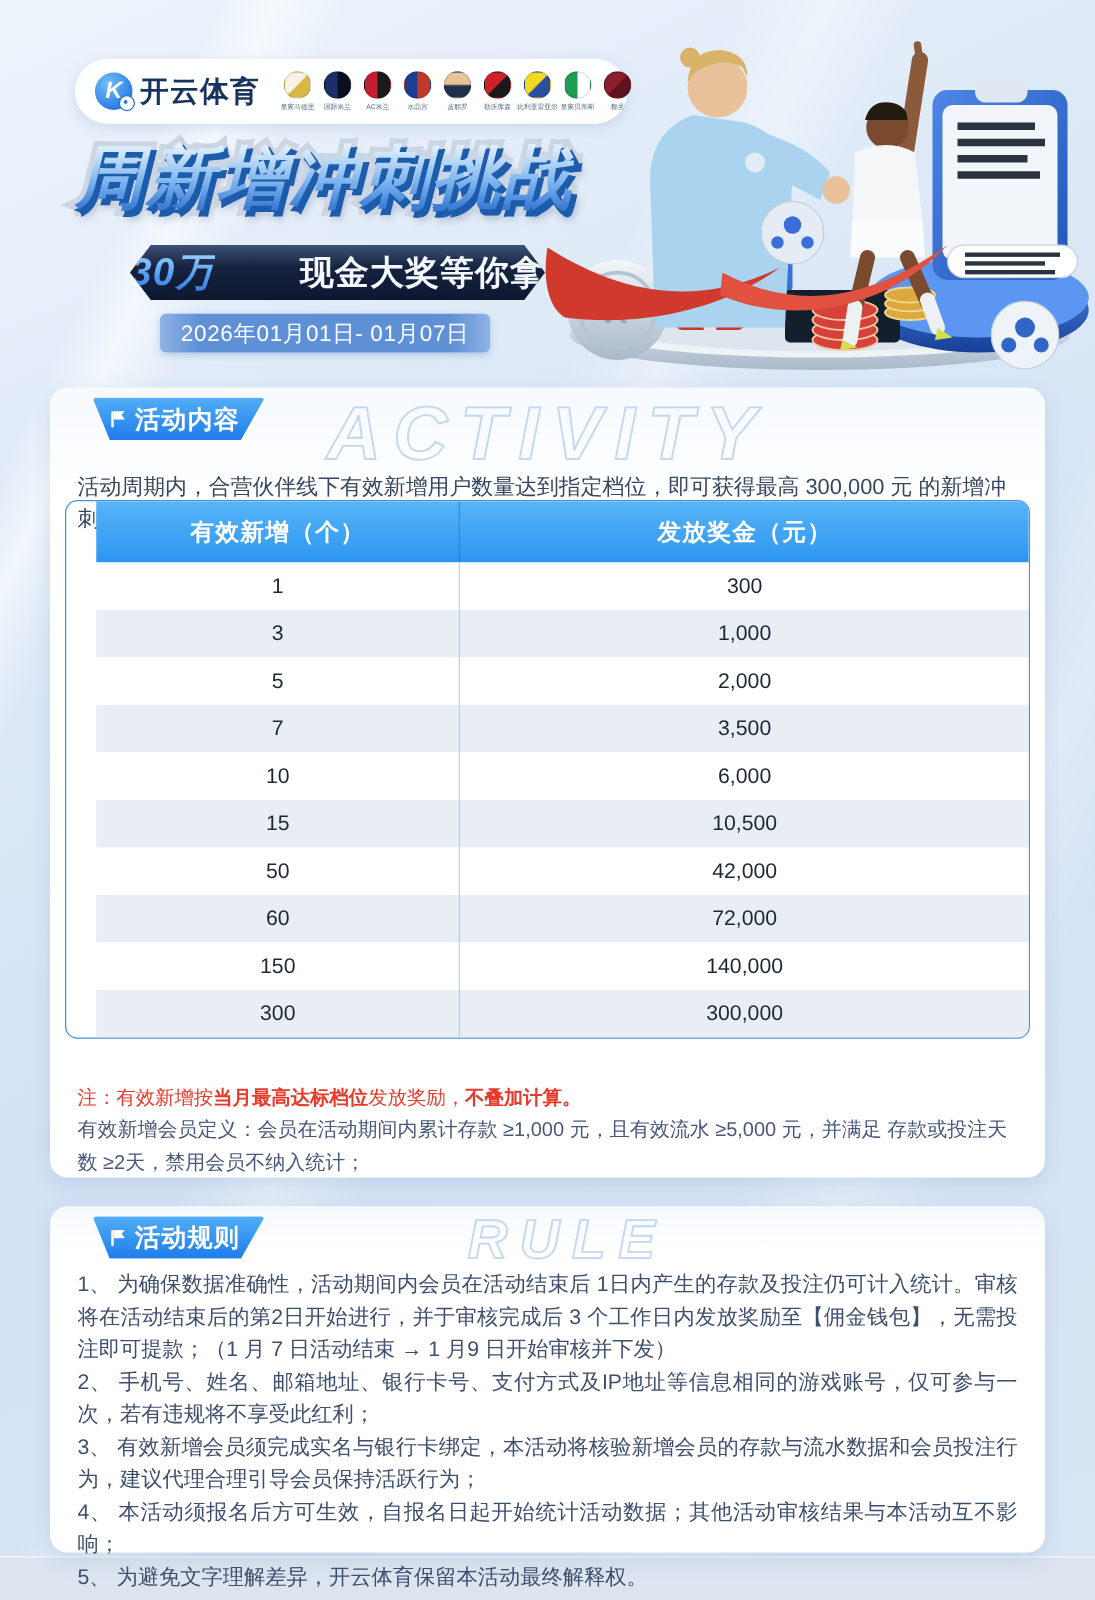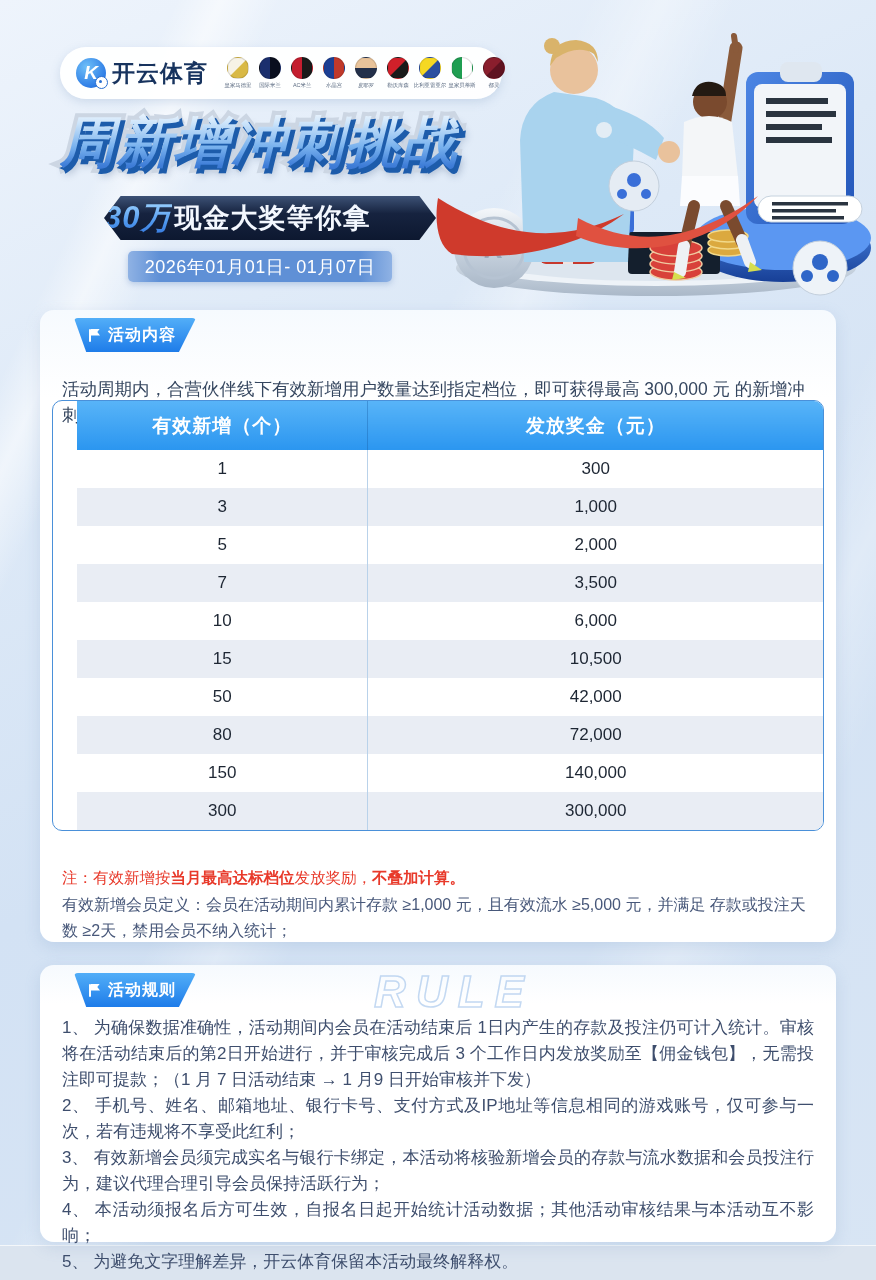--- a/index.html
+++ b/index.html
@@ -46,21 +46,21 @@
   .t-outline{-webkit-text-stroke:8px #ccd6e3;color:#ccd6e3;text-shadow:4px 6px 8px rgba(30,60,110,.40);}
   .t-extrude{color:#1d5cab;-webkit-text-stroke:2px #1d5cab;transform:translate(3px,4px);}
   .t-face{
     background:linear-gradient(180deg,#ffffff 0%,#cfe6fb 22%,#79b2ee 55%,#3f7ed8 80%,#2f66c2 100%);
     -webkit-background-clip:text;background-clip:text;color:transparent;
   }
   .banner{
     position:absolute;left:104px;top:196px;width:332px;height:44px;z-index:4;
     background:linear-gradient(180deg,#3d5276 0%,#16233f 40%,#0d1830 100%);
     clip-path:polygon(5% 0,95% 0,100% 50%,95% 100%,5% 100%,0 50%);
-    display:flex;align-items:center;justify-content:flex-start;gap:2px;
+    display:flex;align-items:center;justify-content:space-between;gap:2px;
   }
   .banner-num{
     font-size:31px;font-weight:900;font-style:italic;letter-spacing:1px;
     background:linear-gradient(180deg,#9fd4ff 10%,#4e97ee 60%,#2e6fd8 100%);
     -webkit-background-clip:text;background-clip:text;color:transparent;
   }
   .banner-rest{font-size:27px;font-weight:900;color:#f4f8ff;letter-spacing:1px;}
   .date-bar{
     position:absolute;left:128px;top:251px;width:264px;height:31px;z-index:4;
     background:linear-gradient(90deg,#8fb2e4 0%,#5f90d6 12%,#5f90d6 88%,#8fb2e4 100%);
@@ -78,21 +78,21 @@
   .sec-badge{
     position:absolute;left:34px;top:8px;height:34px;padding:0 20px 0 14px;
     background:linear-gradient(180deg,#52aef8 0%,#1e7ce9 100%);
     clip-path:polygon(0 0,100% 0,86% 100%,10% 100%);
     border-radius:4px;display:flex;align-items:center;gap:7px;z-index:2;
   }
   .flag-icon{width:13px;height:13px;position:relative;}
   .flag-icon::before{content:"";position:absolute;left:1px;top:0;width:2px;height:13px;background:#fff;border-radius:1px;}
   .flag-icon::after{content:"";position:absolute;left:3px;top:0;width:9px;height:7px;background:#fff;
     clip-path:polygon(0 0,100% 0,70% 50%,100% 100%,0 100%);}
-  .sec-badge b{color:#fff;font-size:16px;font-weight:700;letter-spacing:1px;}
+  .sec-badge b{color:#fff;font-size:20px;font-weight:700;letter-spacing:1px;}
   .watermark{
     position:absolute;top:2px;left:0;right:0;text-align:center;
     font-size:60px;font-weight:900;font-style:italic;letter-spacing:10px;
     color:transparent;-webkit-text-stroke:1.5px rgba(156,192,233,.6);z-index:1;user-select:none;
   }
   .card-rules .watermark{font-size:44px;margin-left:32px;}
   .intro{position:absolute;left:22px;right:22px;top:48px;font-size:17.5px;color:#35465f;line-height:1.5;z-index:2;}
   
   .tier-table{
     position:absolute;left:12px;right:12px;top:90px;z-index:2;
@@ -291,20 +291,21 @@
 <div class="banner">
   <span class="banner-num">30万</span>
   <span class="banner-rest">现金大奖等你拿</span>
 </div>
 
 <div class="date-bar">
   <span>2026年01月01日- 01月07日</span>
 </div>
 
 <section class="card card-activity">
+  <div class="watermark">ACTIVITY</div>
   <div class="sec-badge">
     <span class="flag-icon"></span>
     <b>活动内容</b>
   </div>
   <p class="intro">活动周期内，合营伙伴线下有效新增用户数量达到指定档位，即可获得最高 300,000 元 的新增冲刺奖金。</p>
 
   <div class="tier-table">
     <table>
       <thead>
         <tr>
@@ -335,21 +336,21 @@
           </tr>
           <tr>
             <td>15</td>
             <td>10,500</td>
           </tr>
           <tr>
             <td>50</td>
             <td>42,000</td>
           </tr>
           <tr>
-            <td>80</td>
+            <td>60</td>
             <td>72,000</td>
           </tr>
           <tr>
             <td>150</td>
             <td>140,000</td>
           </tr>
           <tr>
             <td>300</td>
             <td>300,000</td>
           </tr>

